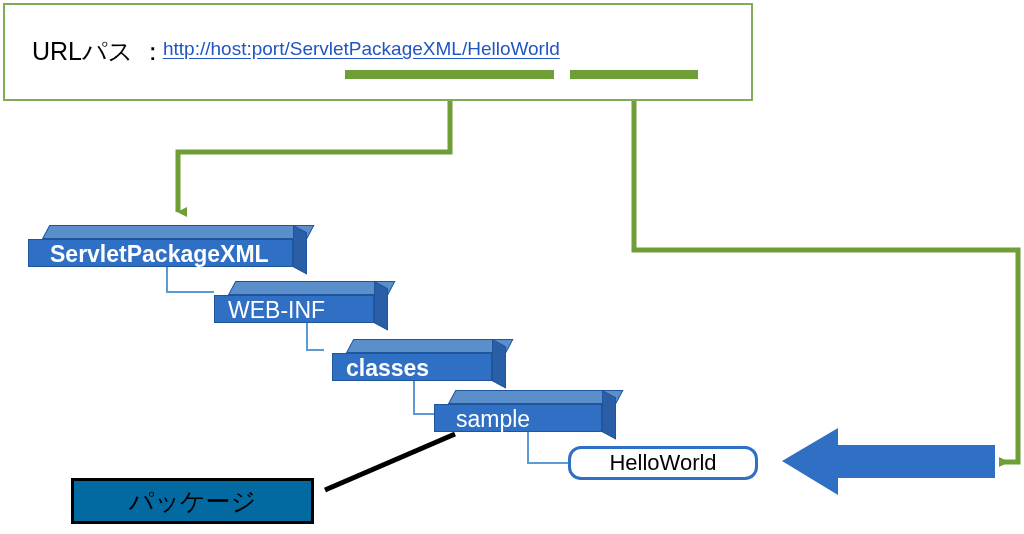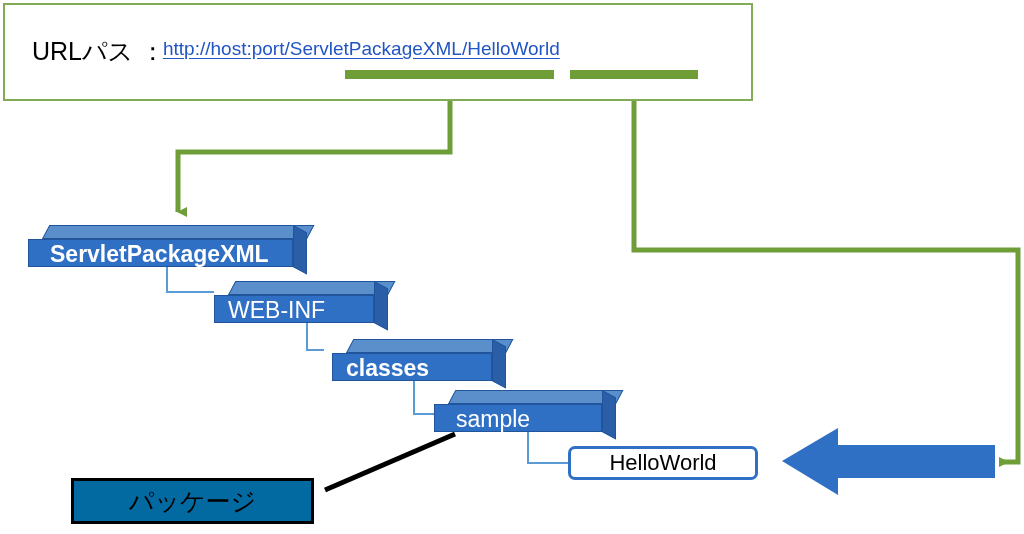--- a/index.html
+++ b/index.html
@@ -96,21 +96,21 @@
   }
 
   
   #hello-box {
     position: absolute;
     left: 568px;
     top: 446px;
     width: 190px;
     height: 34px;
     border: 3px solid #2f6fc4;
-    border-radius: 7px;
+    border-radius: 13px;
     background: #ffffff;
     box-sizing: border-box;
   }
   #hello-label {
     position: absolute;
     left: 0;
     top: 0;
     width: 100%;
     height: 100%;
     display: flex;

